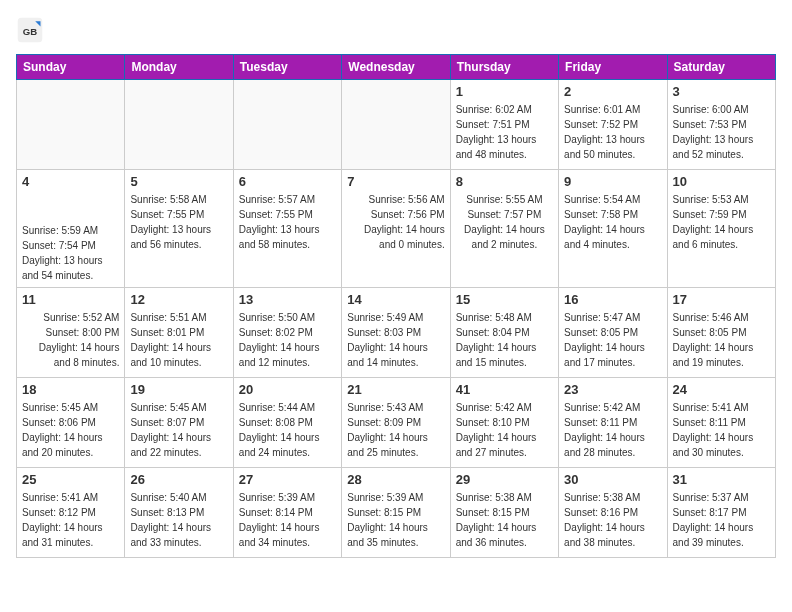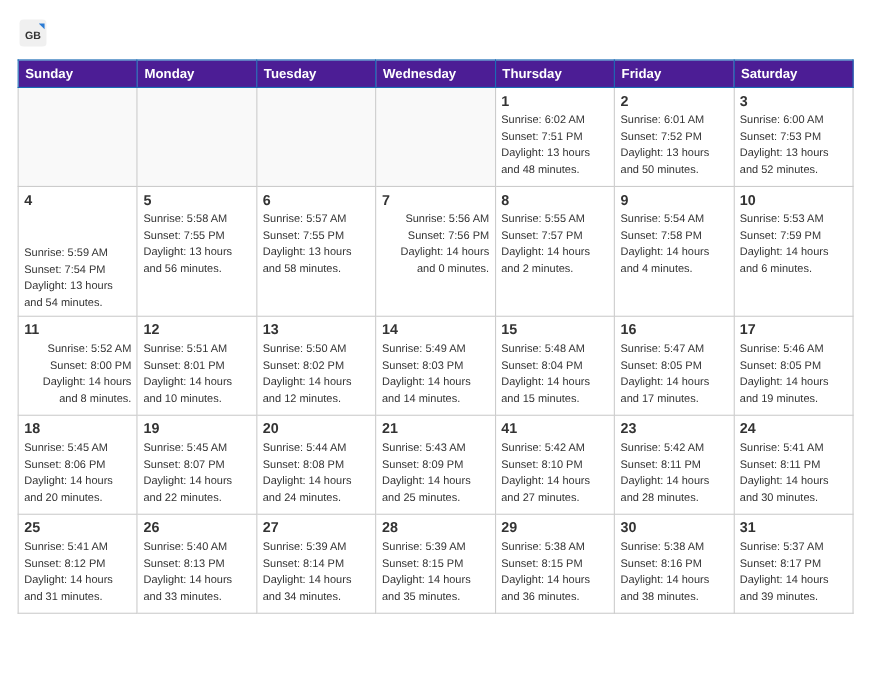--- a/index.html
+++ b/index.html
@@ -43,21 +43,21 @@
     .location {
       font-size: 14px;
       color: #555;
     }
     .calendar {
       width: 100%;
       border-collapse: collapse;
       font-size: 11px;
     }
     .calendar th {
-      background: #4c1d95;
+      background: #a21caf;
       color: #fff;
       padding: 5px 6px;
       text-align: left;
       font-size: 12px;
       font-weight: bold;
       border: 1px solid #1a6bb5;
     }
     .calendar td {
       border: 1px solid #ccc;
       vertical-align: top;
@@ -166,21 +166,21 @@
         </td>
         <td>
           <div class="day-number">7</div>
           <div class="day-info" style="white-space: pre-line; text-align: right;">Sunrise: 5:56 AM
 Sunset: 7:56 PM
 Daylight: 14 hours
 and 0 minutes.</div>
         </td>
         <td>
           <div class="day-number">8</div>
-          <div class="day-info" style="white-space: pre-line;">Sunrise: 5:55 AM
+          <div class="day-info" style="white-space: pre-line; text-align: center;">Sunrise: 5:55 AM
 Sunset: 7:57 PM
 Daylight: 14 hours
 and 2 minutes.</div>
         </td>
         <td>
           <div class="day-number">9</div>
           <div class="day-info" style="white-space: pre-line;">Sunrise: 5:54 AM
 Sunset: 7:58 PM
 Daylight: 14 hours
 and 4 minutes.</div>

